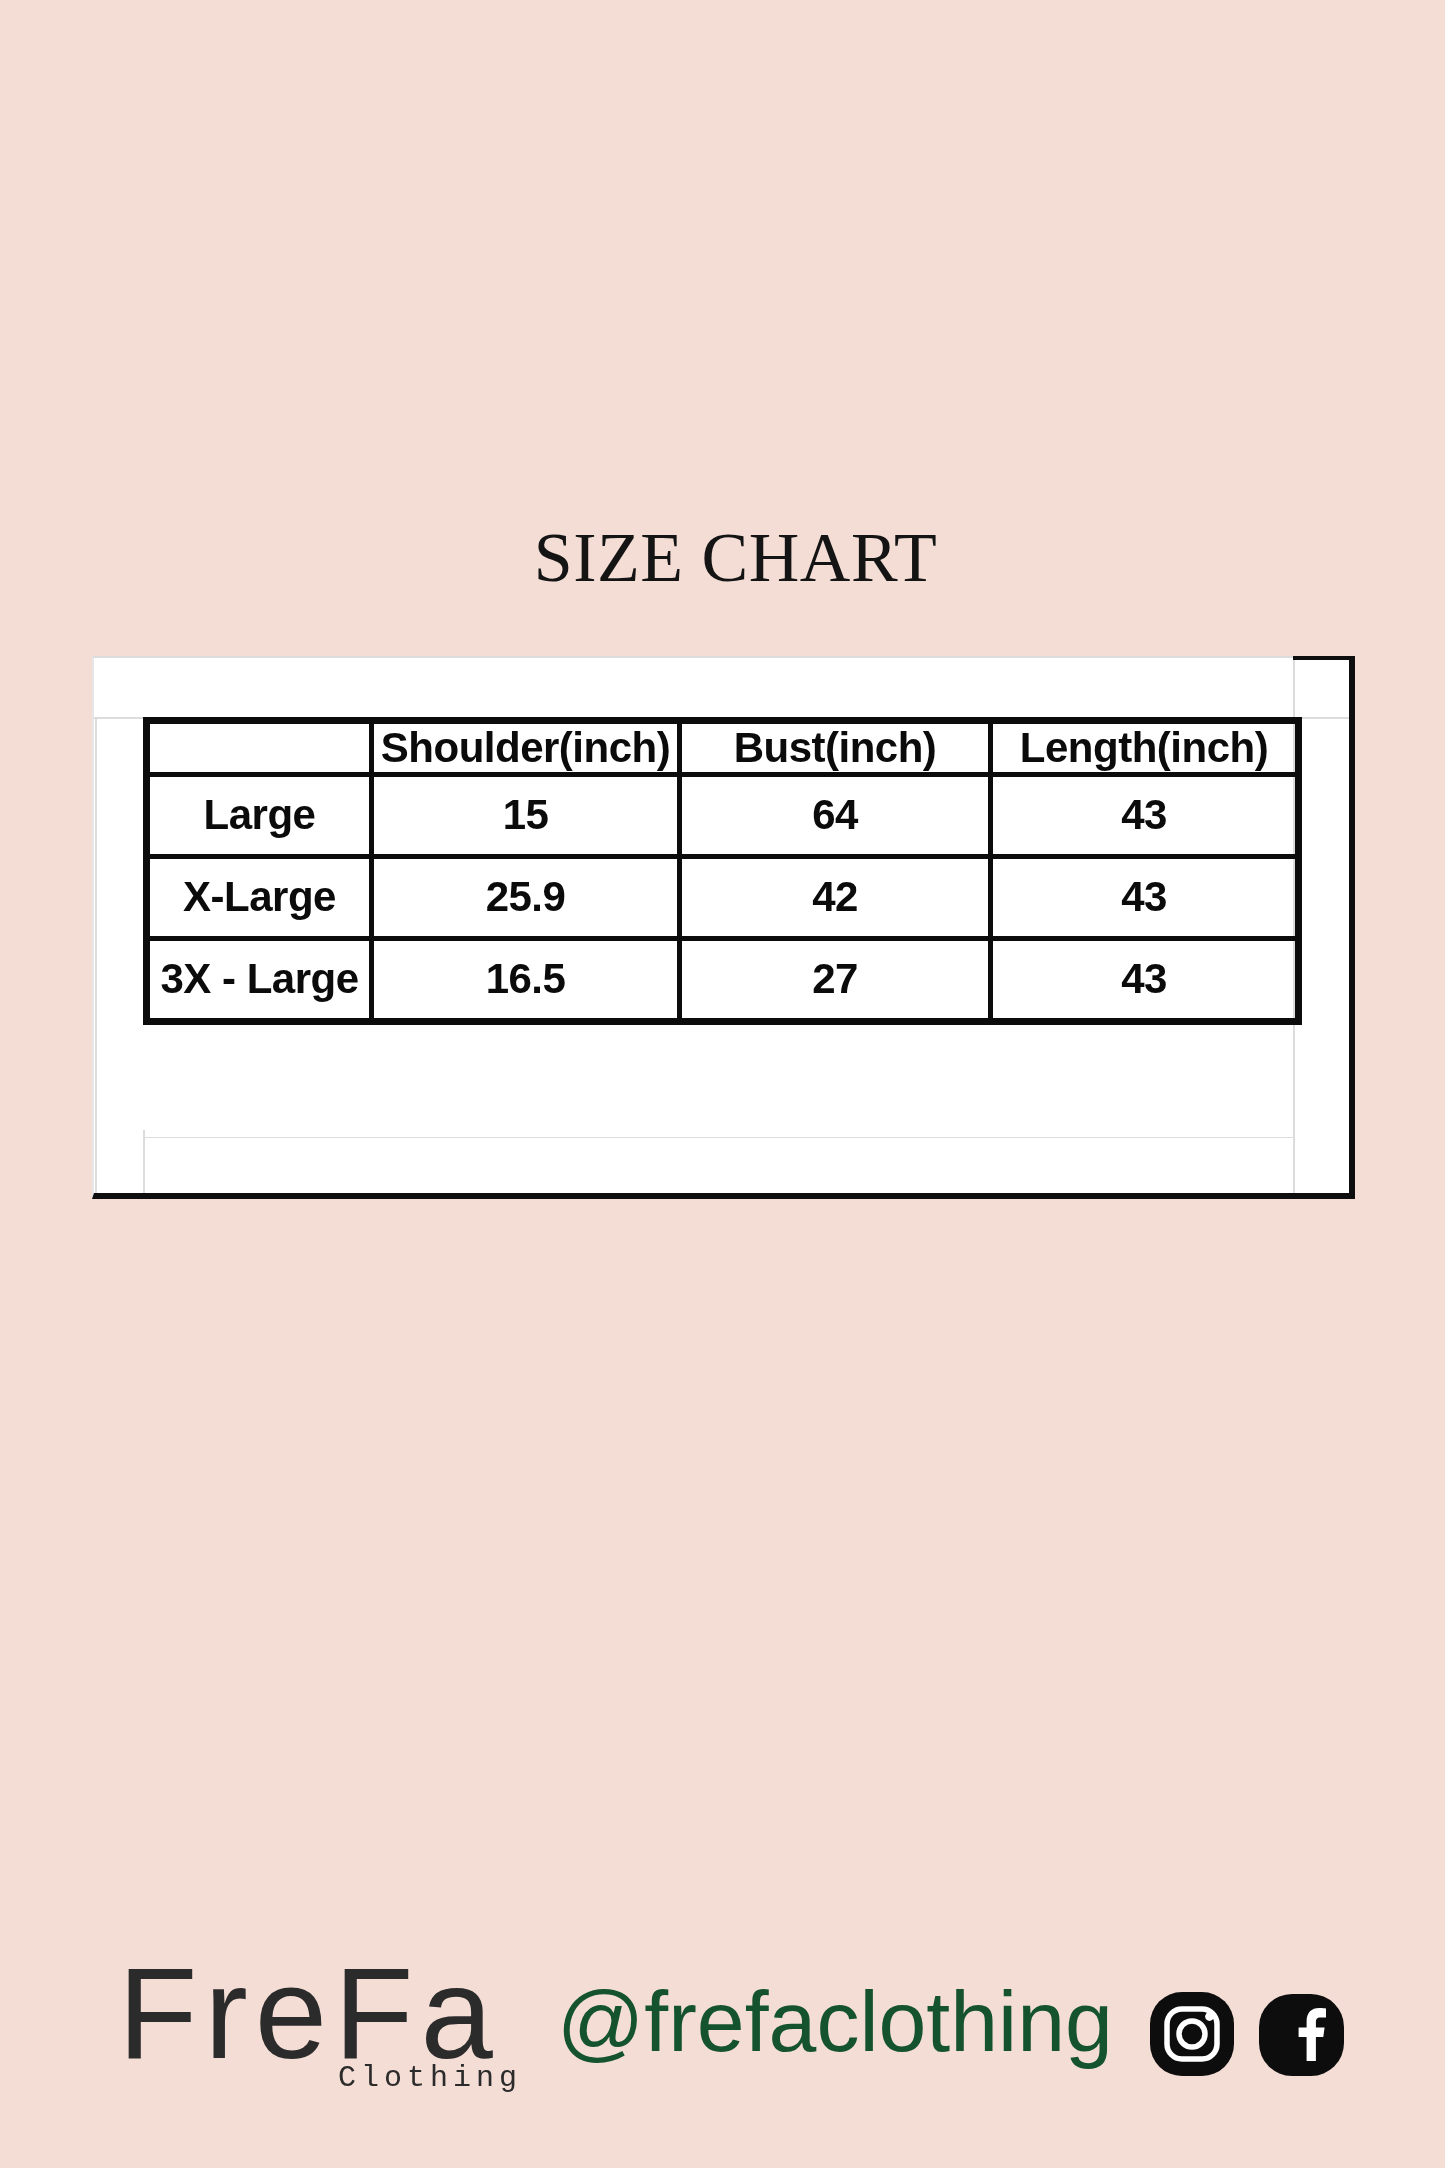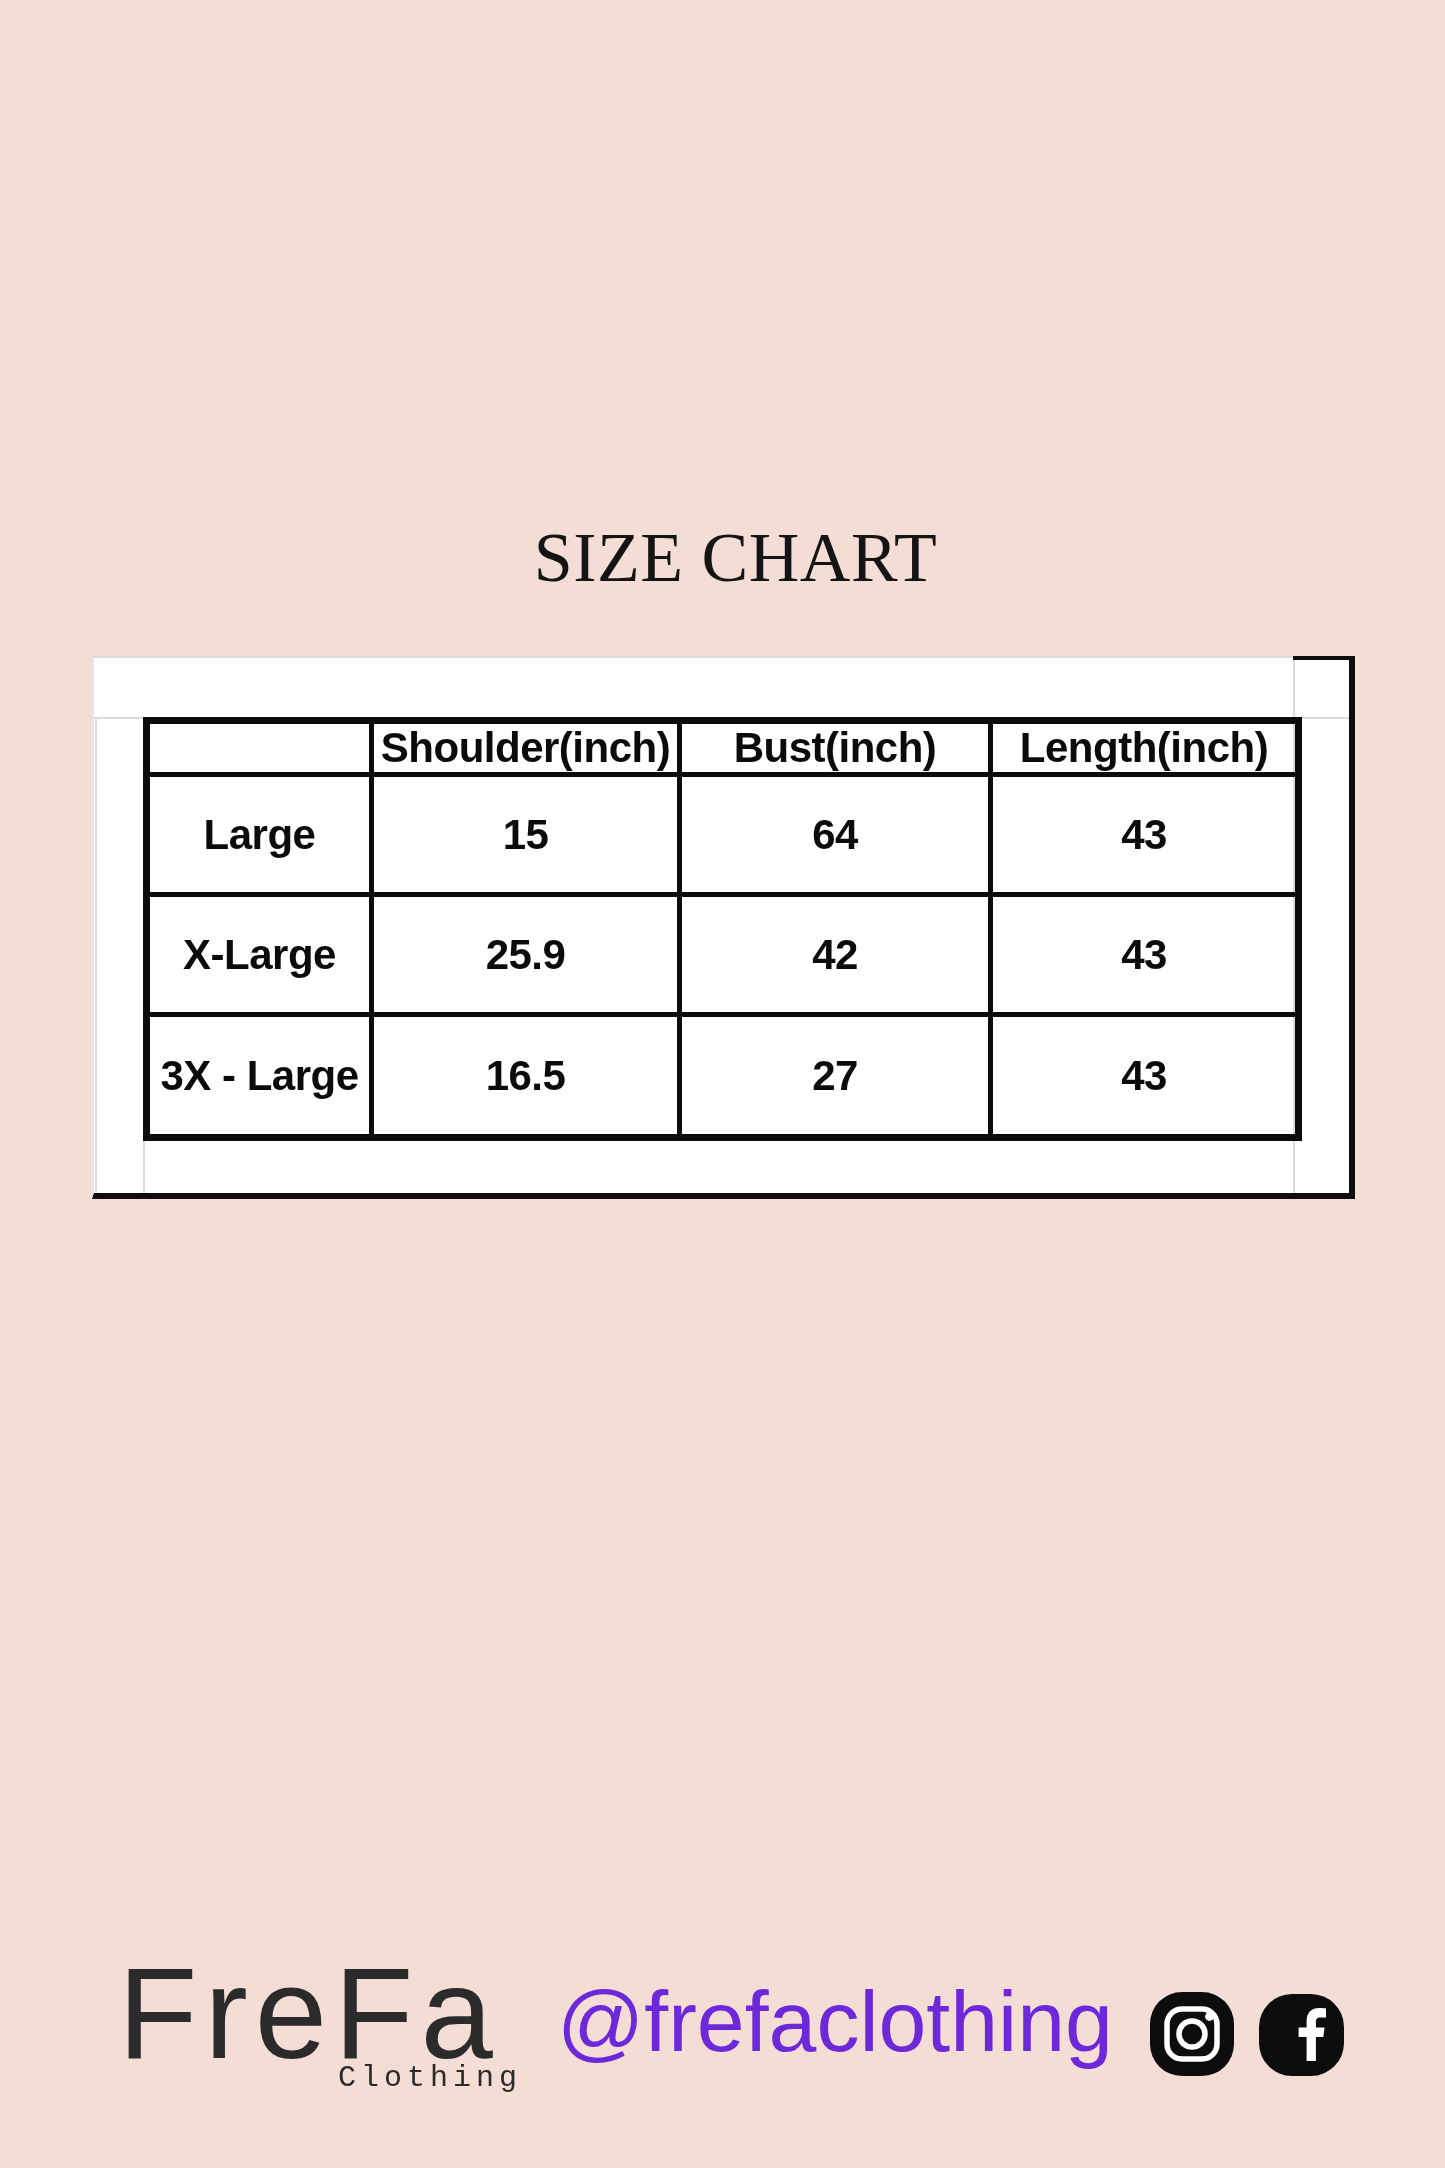--- a/index.html
+++ b/index.html
@@ -38,21 +38,21 @@
   .gl-h1{top:59px;left:0;right:0;height:2px;}
   .gl-v1{left:1199px;top:0;bottom:0;width:2px;}
   .gl-v2{left:1px;top:59px;bottom:0;width:2px;background:#e9e9e9;}
   .gl-v3{left:49px;top:472px;bottom:0;width:2px;}
   .gl-h2{top:479px;left:49px;width:1152px;height:1px;background:#e6e6e6;}
   .black-seg{position:absolute;top:-2px;left:1199px;width:62px;height:4px;background:#0e0e0e;}
 
   table.size{
     position:absolute;
     left:49px;top:59px;
-    width:1152px;height:424px;
+    width:1152px;height:308px;
     border-collapse:collapse;
     table-layout:fixed;
   }
   table.size th, table.size td{
     border:5px solid #0c0c0c;
     padding:0;
     text-align:center;
     vertical-align:middle;
     font-family:"Liberation Sans",sans-serif;
     font-weight:bold;
@@ -80,21 +80,21 @@
     font-family:Liberation Mono, monospace;
     font-size:30px;line-height:1;
     letter-spacing:5px;
     color:#2c2b2c;
     white-space:nowrap;
   }
   .handle{
     position:absolute;
     left:557px;top:1978px;
     font-size:86px;line-height:1;
-    color:#6d28d9;
+    color:#14532d;
     white-space:nowrap;
   }
   .icon{position:absolute;}
   .icon-ig{left:1150px;top:1992px;}
   .icon-fb{left:1259px;top:1994px;}
 </style>
 </head>
 <body>
 
 <div class="title">SIZE CHART</div>

